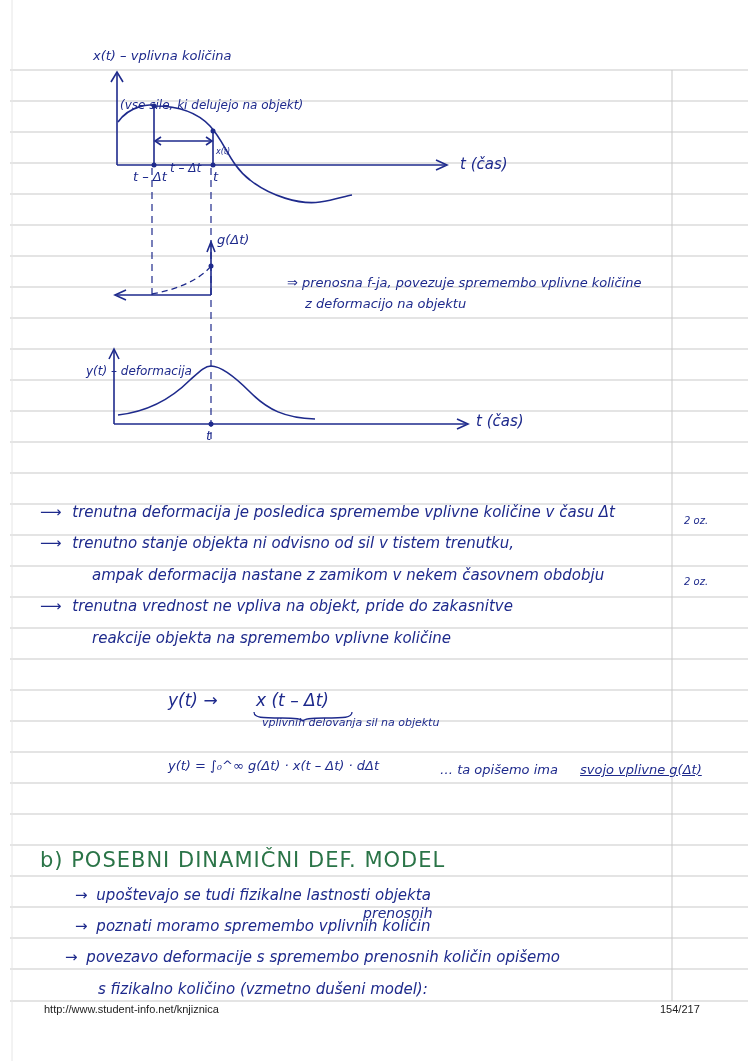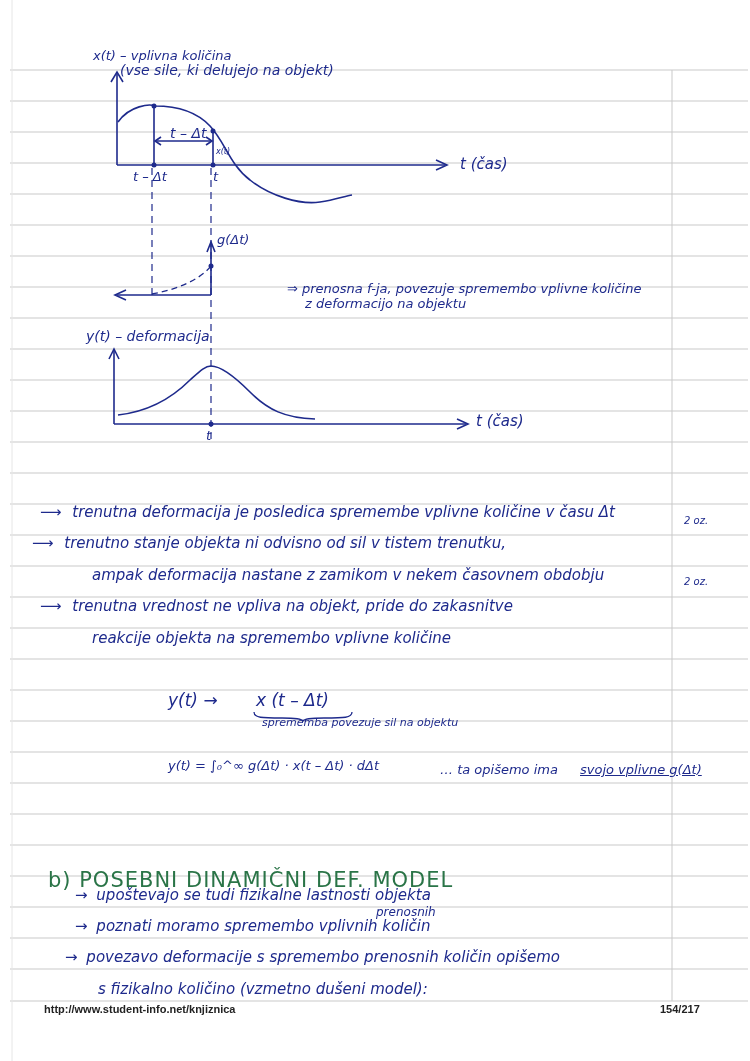--- a/index.html
+++ b/index.html
@@ -3,22 +3,22 @@
 <meta charset="utf-8">
 <style>
   html, body { margin:0; padding:0; }
   body { width:750px; height:1061px; background:#ffffff; position:relative; overflow:hidden;
          font-family: "DejaVu Sans", sans-serif; }
   .page { position:absolute; left:0; top:0; width:633px; height:1061px; }
   .rules { position:absolute; left:0; top:0; width:750px; height:1061px; }
   .ink { color:#1e2a8c; font-family: "DejaVu Sans", sans-serif; font-style:italic; }
   .txt { position:absolute; white-space:nowrap; }
   .heading { color:#2a7447; font-family:"DejaVu Sans", sans-serif; font-size:21px; letter-spacing:1px; font-style:normal; }
-  .footer { position:absolute; font-family:"Liberation Sans", sans-serif; font-weight:bold; font-size:11px; color:#222; }
-  .small { font-size:14px; }
+  .footer { position:absolute; font-family:"Liberation Sans", sans-serif; font-weight:normal; font-size:11px; color:#222; }
+  .small { font-size:12px;margin-top:36px; }
   .mid { font-size:13px; }
   .body { font-size:15px; }
   .ul { text-decoration: underline; }
 </style>
 </head>
 <body>
 
 <div class="page">
 
   <svg class="rules" width="750" height="1061">
@@ -108,33 +108,33 @@
 
   <span class="txt ink mid" style="left:93px;top:48px;">x(t) – vplivna količina</span>
   <span class="txt ink small" style="left:120px;top:62px;">(vse sile, ki delujejo na objekt)</span>
   <span class="txt ink small" style="left:170px;top:125px;">t – Δt</span>
   <span class="txt ink" style="left:216px;top:147px;font-size:8px;">x(t)</span>
   <span class="txt ink mid" style="left:133px;top:169px;">t – Δt</span>
   <span class="txt ink mid" style="left:213px;top:169px;">t</span>
   <span class="txt ink body" style="left:460px;top:155px;">t (čas)</span>
 
   <span class="txt ink mid" style="left:217px;top:232px;">g(Δt)</span>
-  <span class="txt ink mid" style="left:287px;top:281px;">⇒ prenosna f-ja, povezuje spremembo vplivne količine</span>
+  <span class="txt ink mid" style="left:287px;top:275px;">⇒ prenosna f-ja, povezuje spremembo vplivne količine</span>
   <span class="txt ink mid" style="left:305px;top:296px;">z deformacijo na objektu</span>
 
   <span class="txt ink small" style="left:86px;top:328px;">y(t) – deformacija</span>
   <span class="txt ink mid" style="left:206px;top:428px;">t</span>
   <span class="txt ink body" style="left:476px;top:412px;">t (čas)</span>
 
   <div>
     <div class="txt ink body" style="left:40px;top:503px;">
       <span>⟶</span>
       <span style="margin-left:6px">trenutna deformacija je posledica spremembe vplivne količine v času Δt</span>
     </div>
-    <div class="txt ink body" style="left:32px;top:534px;text-align:center;">
+    <div class="txt ink body" style="left:40px;top:534px;text-align:center;">
       <span>⟶</span>
       <span style="margin-left:6px">trenutno stanje objekta ni odvisno od sil v tistem trenutku,</span>
     </div>
     <div class="txt ink body" style="left:92px;top:566px;">
       <span>ampak deformacija nastane z zamikom v nekem časovnem obdobju</span>
     </div>
     <div class="txt ink body" style="left:40px;top:597px;">
       <span>⟶</span>
       <span style="margin-left:6px">trenutna vrednost ne vpliva na objekt, pride do zakasnitve</span>
     </div>
@@ -144,39 +144,39 @@
   </div>
   <span class="txt ink" style="left:684px;top:515px;font-size:10px;">2 oz.</span>
   <span class="txt ink" style="left:684px;top:576px;font-size:10px;">2 oz.</span>
 
   <div>
     <span class="txt ink" style="left:168px;top:690px;font-size:17px;">y(t) →</span>
     <span class="txt ink" style="left:256px;top:690px;font-size:17px;">x (t – Δt)</span>
     <svg style="position:absolute;left:252px;top:710px" width="102" height="12">
       <path d="M2,2 C2,8 10,8 30,8 C45,8 50,9 51,11 C52,9 57,8 72,8 C92,8 100,8 100,2" stroke="#1e2a8c" stroke-width="1.3" fill="none"></path>
     </svg>
-    <span class="txt ink" style="left:262px;top:716px;font-size:11px;">sprememba povezuje sil na objektu</span>
+    <span class="txt ink" style="left:262px;top:716px;font-size:11px;">vplivnih delovanja sil na objektu</span>
   </div>
   <div>
     <span class="txt ink" style="left:168px;top:758px;font-size:13px;">y(t) = ∫₀^∞ g(Δt) · x(t – Δt) · dΔt</span>
     <span class="txt ink mid" style="left:440px;top:762px;">… ta opišemo ima</span>
     <span class="txt ink mid ul" style="left:580px;top:762px;">svojo vplivne g(Δt)</span>
   </div>
 
-  <span class="txt heading" style="left:48px;top:848px;margin-top:20px;">b) POSEBNI DINAMIČNI DEF. MODEL</span>
+  <span class="txt heading" style="left:40px;top:848px;">b) POSEBNI DINAMIČNI DEF. MODEL</span>
   <div>
     <div class="txt ink body" style="left:75px;top:886px;">
       <span>→</span>
       <span style="margin-left:4px">upoštevajo se tudi fizikalne lastnosti objekta</span>
     </div>
     <div class="txt ink body" style="left:75px;top:917px;">
       <span>→</span>
       <span style="margin-left:4px">poznati moramo spremembo vplivnih količin</span>
     </div>
-    <span class="txt ink" style="left:376px;top:905px;font-size:12px;">prenosnih</span>
+    <span class="txt ink" style="left:363px;top:905px;font-size:14px;">prenosnih</span>
     <div class="txt ink body" style="left:65px;top:948px;">
       <span>→</span>
       <span style="margin-left:4px">povezavo deformacije s spremembo prenosnih količin opišemo</span>
     </div>
     <div class="txt ink body" style="left:98px;top:980px;">
       <span>s fizikalno količino (vzmetno dušeni model):</span>
     </div>
   </div>
 
   <span class="footer" style="left:44px;top:1003px;">http://www.student-info.net/knjiznica</span>

